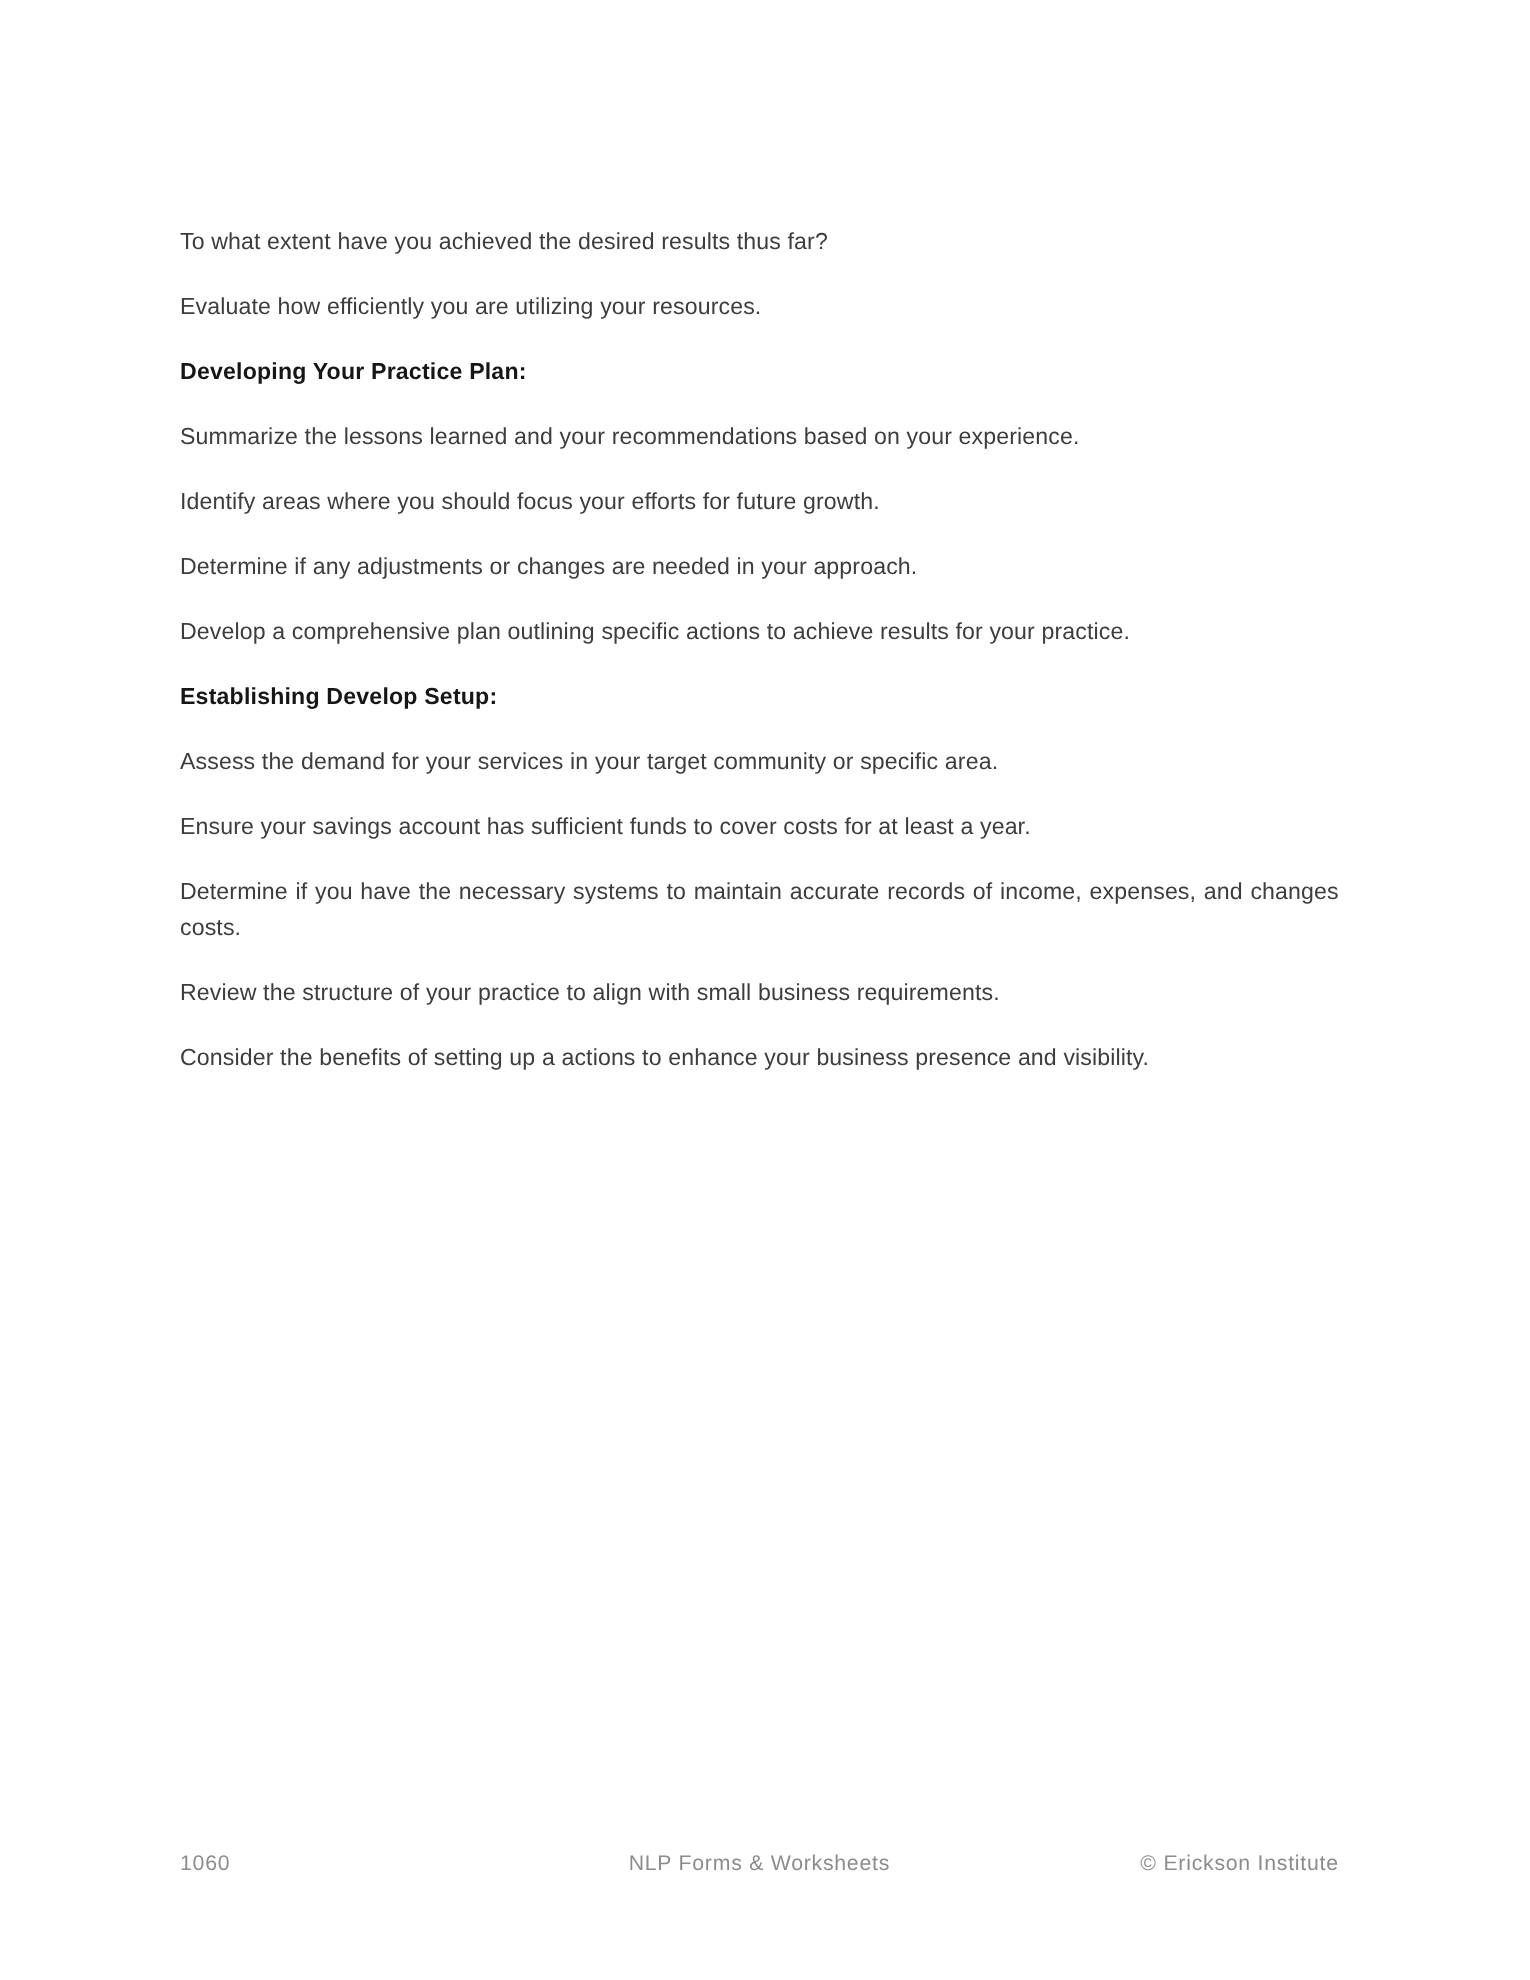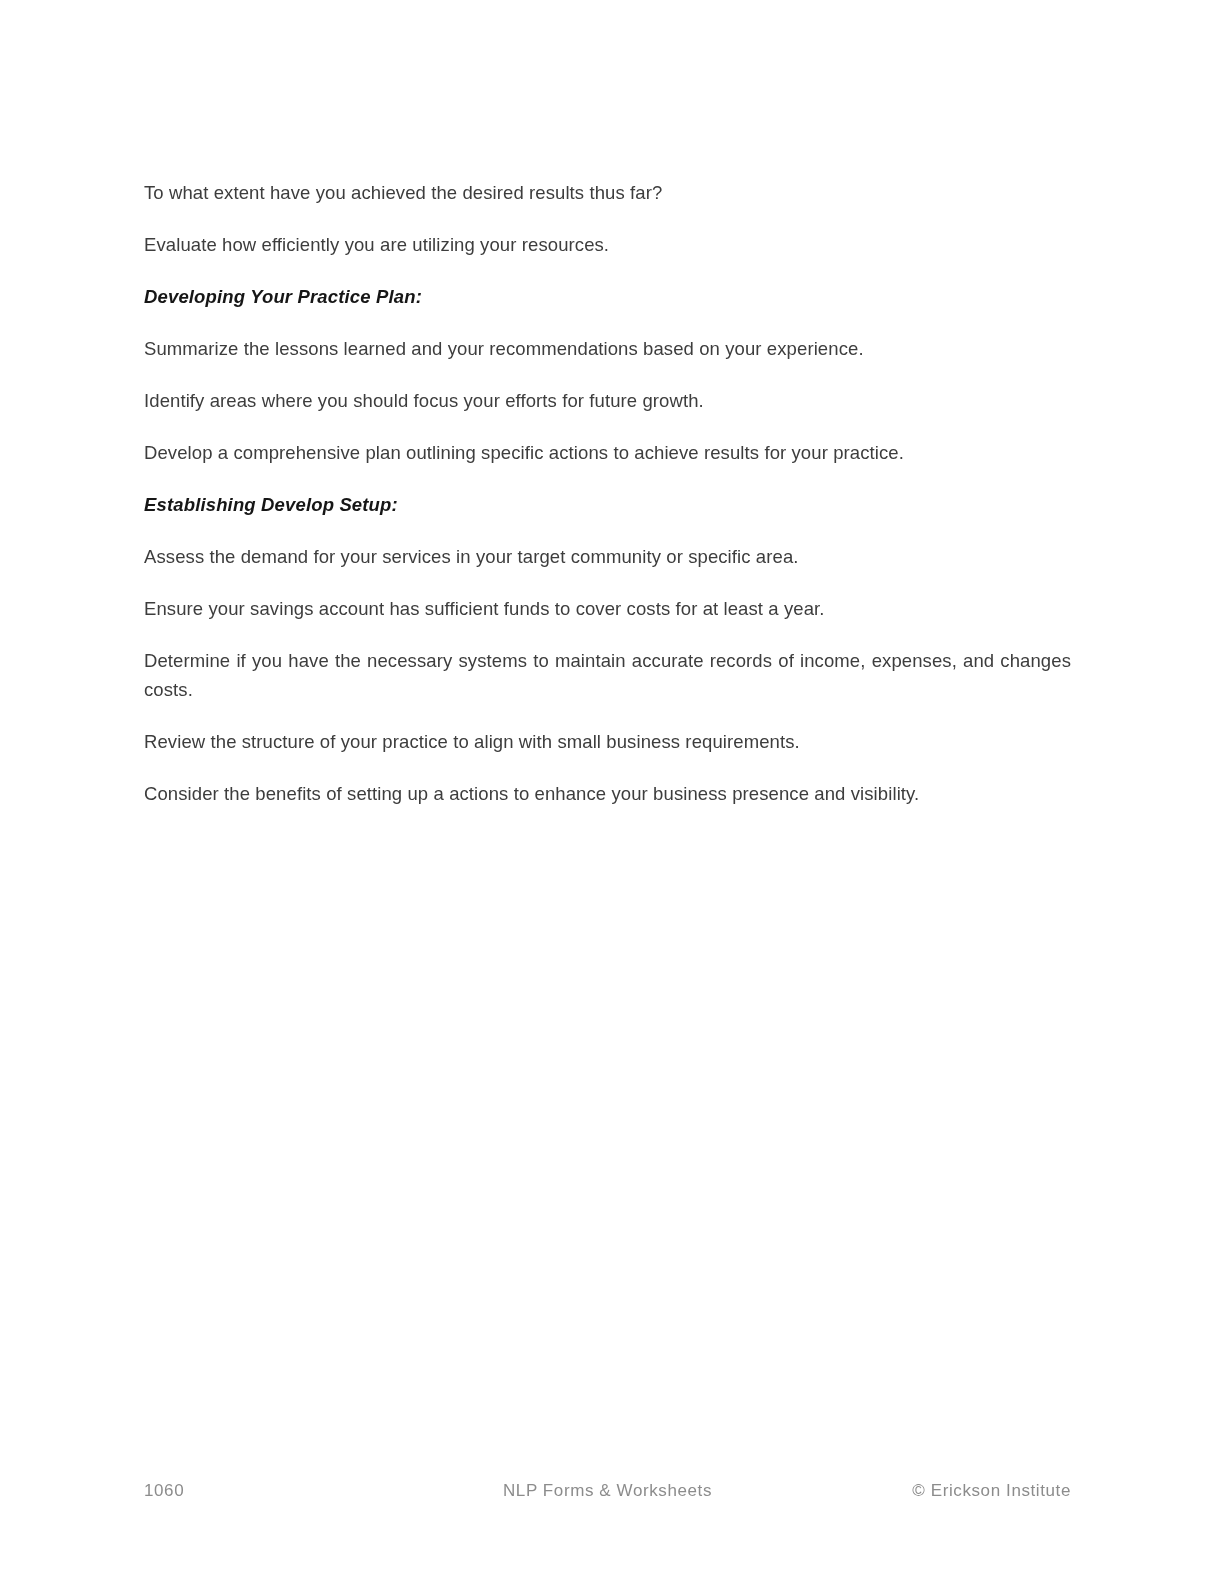--- a/index.html
+++ b/index.html
@@ -31,21 +31,20 @@
     color: #3d3d3d;
     letter-spacing: 0.1px;
     margin: 0 0 23px 0;
     text-align: left;
   }
 
   .content p.heading {
     font-weight: 700;
     color: #161616;
     letter-spacing: 0.15px;
-    font-style: italic;
   }
 
   .content p.justified {
     text-align: justify;
   }
 
   .footer {
     position: absolute;
     top: 1436px;
     left: 144px;
@@ -68,20 +67,21 @@
 <body>
 
 <div class="page">
 
   <div class="content">
     <p>To what extent have you achieved the desired results thus far?</p>
     <p>Evaluate how efficiently you are utilizing your resources.</p>
     <p class="heading">Developing Your Practice Plan:</p>
     <p>Summarize the lessons learned and your recommendations based on your experience.</p>
     <p>Identify areas where you should focus your efforts for future growth.</p>
+    <p>Determine if any adjustments or changes are needed in your approach.</p>
     <p>Develop a comprehensive plan outlining specific actions to achieve results for your practice.</p>
     <p class="heading">Establishing Develop Setup:</p>
     <p>Assess the demand for your services in your target community or specific area.</p>
     <p>Ensure your savings account has sufficient funds to cover costs for at least a year.</p>
     <p class="justified">Determine if you have the necessary systems to maintain accurate records of income, expenses, and changes costs.</p>
     <p>Review the structure of your practice to align with small business requirements.</p>
     <p>Consider the benefits of setting up a actions to enhance your business presence and visibility.</p>
   </div>
 
   <div class="footer">

